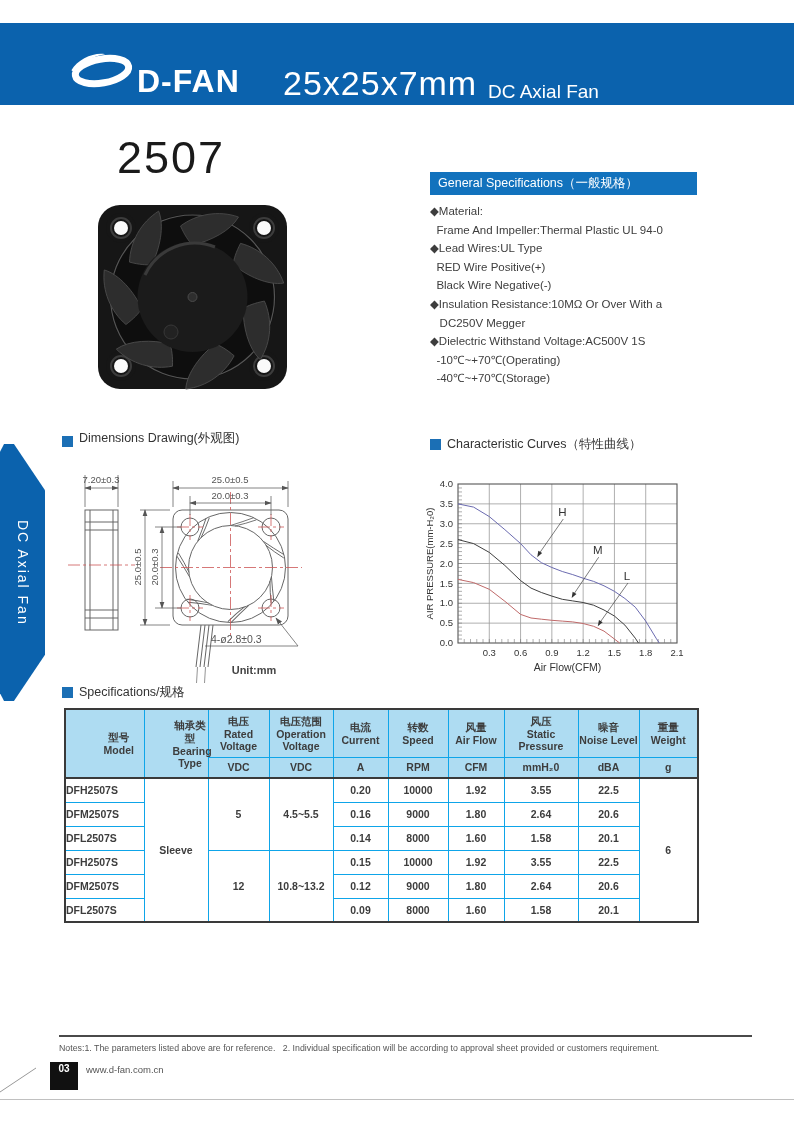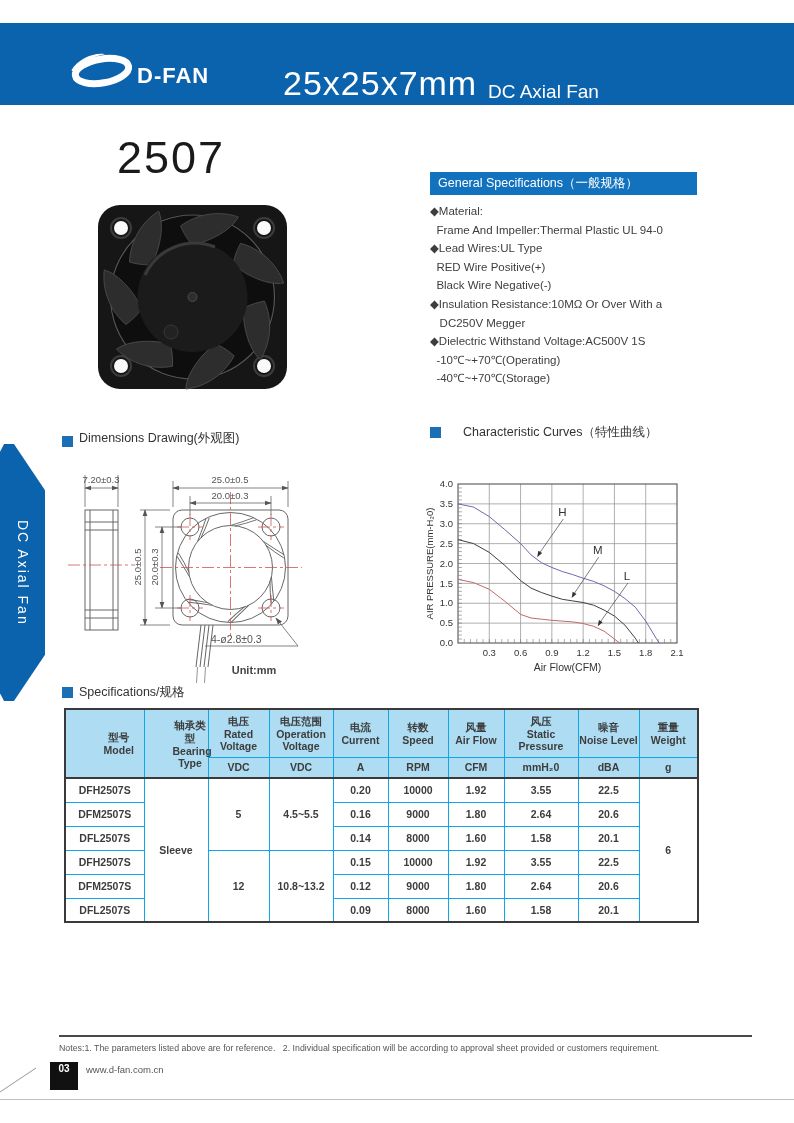--- a/index.html
+++ b/index.html
@@ -2,21 +2,21 @@
 <html><head>
 <meta charset="utf-8">
 <style>
   * { margin:0; padding:0; box-sizing:border-box; }
   body { background:#e8e8e8; font-family:"Liberation Sans", sans-serif; }
   .page { position:relative; width:794px; height:1123px; background:#ffffff; margin:0 auto; overflow:hidden; }
 
   
   .header-band { position:absolute; left:0; top:23px; width:794px; height:82px; background:#0b62ad; }
   .brand-logo { position:absolute; left:68px; top:24px; }
-  .brand-name { position:absolute; left:137px; top:40px; font-size:22px; font-weight:bold; color:#ffffff; letter-spacing:1px; }
+  .brand-name { position:absolute; left:137px; top:40px; font-size:32px; font-weight:bold; color:#ffffff; letter-spacing:1px; }
   .hdr-size  { position:absolute; left:283px; top:41px; font-size:34px; color:#ffffff; letter-spacing:1px; }
   .hdr-type  { position:absolute; left:488px; top:58px; font-size:19px; color:#ffffff; }
 
   
   .side-tab { position:absolute; left:0; top:444px; width:45px; height:257px; background:#0b62ad;
               clip-path:polygon(0 3%, 9% 0, 31% 0, 100% 18%, 100% 82%, 31% 100%, 9% 100%, 0 97%);
               display:flex; align-items:center; justify-content:center; }
   .side-tab span { writing-mode:vertical-rl; color:#ffffff; font-size:14px; letter-spacing:2px; white-space:nowrap; }
 
   .model-title { position:absolute; left:117px; top:132px; font-size:45px; color:#1a1a1a; letter-spacing:2px; }
@@ -26,40 +26,40 @@
   
   .gs-bar { position:absolute; left:430px; top:172px; width:267px; height:23px; background:#1272bd;
             color:#ffffff; font-size:12.5px; line-height:23px; padding-left:8px; }
   .gs-list { position:absolute; left:430px; top:202px; width:340px; }
   .gs-list div { font-size:11.5px; line-height:18.6px; color:#3d3d3d; white-space:pre; }
 
   
   .sec-title { position:absolute; font-size:12.5px; color:#333333; display:flex; align-items:center; }
   .sec-sq { display:inline-block; width:11px; height:11px; background:#1b6fb5; margin-right:6px; }
   .t-dims { left:62px; top:430px;align-items:flex-end; }
-  .t-curves { left:430px; top:424px;gap:16px; }
+  .t-curves { left:430px; top:436px; }
   .t-specs { left:62px; top:684px; }
 
   .dims-svg { position:absolute; left:55px; top:455px; }
   .chart-svg { position:absolute; left:425px; top:465px; }
 
   
   .spec-table { position:absolute; left:64px; top:708px; border-collapse:collapse; table-layout:fixed; width:633px;
                 font-size:10.5px; color:#3d3d3d; }
   .spec-table th, .spec-table td { border:1px solid #0ea5e9; text-align:center; vertical-align:middle; font-weight:bold; }
   .spec-table th { background:#aedcf2; }
   .spec-table tr.hdr1 { height:48px; }
   .spec-table tr.hdr2 { height:21px; }
   .spec-table tr.dr { height:24px; background:#ffffff; }
   .spec-table .zh { line-height:13px; }
   .spec-table .en { line-height:12px; }
   .spec-table { border:2px solid #3a3a3a; }
   .spec-table tr.hdr2 th { border-bottom:2px solid #3a3a3a; }
   .spec-table th.span2 { border-bottom:2px solid #3a3a3a;padding-left:28px; }
-  .spec-table td.model { text-align:center; }
+  .spec-table td.model { text-align:left; }
 
   
   .foot-line-dark { position:absolute; left:59px; top:1035px; width:693px; height:2px; background:#4a4a4a; }
   .foot-notes { position:absolute; left:59px; top:1043px; font-size:8.8px; color:#555555; white-space:pre; }
   .foot-line-light { position:absolute; left:0; top:1099px; width:794px; height:1px; background:#c0c0c0; }
   .page-box { position:absolute; left:50px; top:1062px; width:28px; height:28px; background:#111111;
               color:#ffffff; font-size:10px; font-weight:bold; text-align:center; line-height:14px; }
   .website { position:absolute; left:86px; top:1064px; font-size:9.5px; color:#555555; }
   .corner-svg { position:absolute; left:0; top:1040px; }
 </style>

